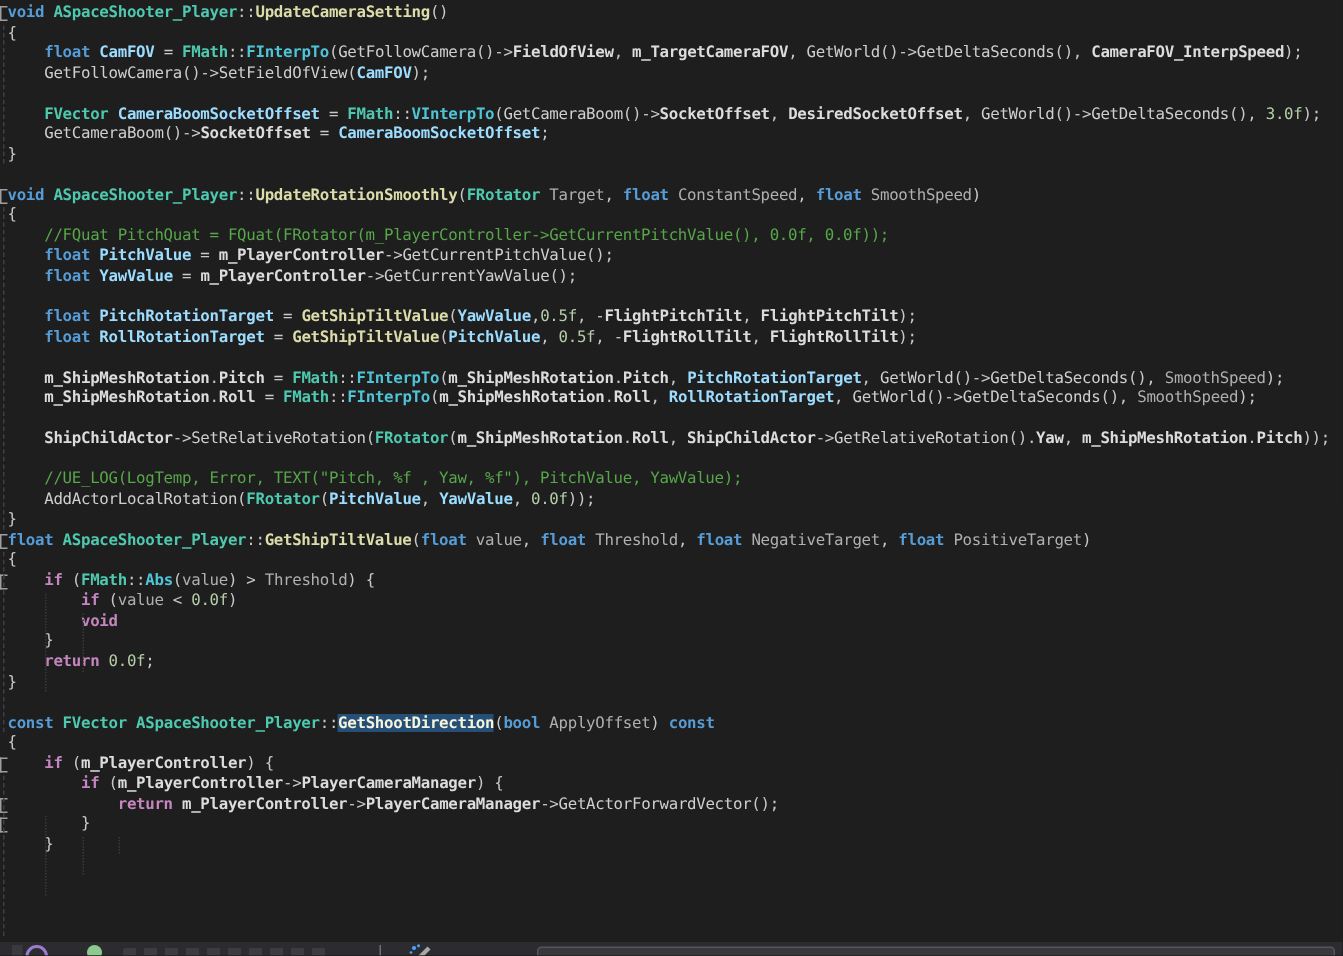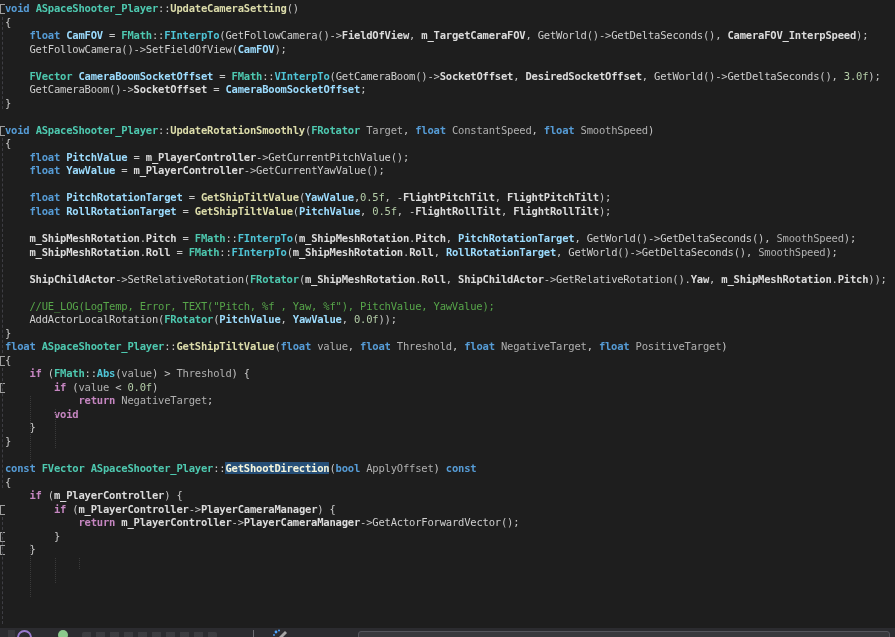--- a/index.html
+++ b/index.html
@@ -30,41 +30,42 @@
       <div class="line"><span style="color: rgb(200, 200, 200);">{</span></div>
       <div class="line"><span style="color: rgb(200, 200, 200);">    </span><span style="color: rgb(86, 156, 214); font-weight: bold;">float</span><span style="color: rgb(200, 200, 200);"> </span><span style="color: rgb(156, 220, 254); font-weight: bold;">CamFOV</span><span style="color: rgb(200, 200, 200);"> = </span><span style="color: rgb(78, 201, 176); font-weight: bold;">FMath</span><span style="color: rgb(200, 200, 200);">::</span><span style="color: rgb(79, 196, 214); font-weight: bold;">FInterpTo</span><span style="color: rgb(200, 200, 200);">(</span><span style="color: rgb(207, 207, 207);">GetFollowCamera</span><span style="color: rgb(200, 200, 200);">()-&gt;</span><span style="color: rgb(220, 220, 220); font-weight: bold;">FieldOfView</span><span style="color: rgb(200, 200, 200);">, </span><span style="color: rgb(220, 220, 220); font-weight: bold;">m_TargetCameraFOV</span><span style="color: rgb(200, 200, 200);">, </span><span style="color: rgb(207, 207, 207);">GetWorld</span><span style="color: rgb(200, 200, 200);">()-&gt;</span><span style="color: rgb(207, 207, 207);">GetDeltaSeconds</span><span style="color: rgb(200, 200, 200);">(), </span><span style="color: rgb(220, 220, 220); font-weight: bold;">CameraFOV_InterpSpeed</span><span style="color: rgb(200, 200, 200);">);</span></div>
       <div class="line"><span style="color: rgb(200, 200, 200);">    </span><span style="color: rgb(207, 207, 207);">GetFollowCamera</span><span style="color: rgb(200, 200, 200);">()-&gt;</span><span style="color: rgb(207, 207, 207);">SetFieldOfView</span><span style="color: rgb(200, 200, 200);">(</span><span style="color: rgb(156, 220, 254); font-weight: bold;">CamFOV</span><span style="color: rgb(200, 200, 200);">);</span></div>
       <div class="line"></div>
       <div class="line"><span style="color: rgb(200, 200, 200);">    </span><span style="color: rgb(78, 201, 176); font-weight: bold;">FVector</span><span style="color: rgb(200, 200, 200);"> </span><span style="color: rgb(156, 220, 254); font-weight: bold;">CameraBoomSocketOffset</span><span style="color: rgb(200, 200, 200);"> = </span><span style="color: rgb(78, 201, 176); font-weight: bold;">FMath</span><span style="color: rgb(200, 200, 200);">::</span><span style="color: rgb(79, 196, 214); font-weight: bold;">VInterpTo</span><span style="color: rgb(200, 200, 200);">(</span><span style="color: rgb(207, 207, 207);">GetCameraBoom</span><span style="color: rgb(200, 200, 200);">()-&gt;</span><span style="color: rgb(220, 220, 220); font-weight: bold;">SocketOffset</span><span style="color: rgb(200, 200, 200);">, </span><span style="color: rgb(220, 220, 220); font-weight: bold;">DesiredSocketOffset</span><span style="color: rgb(200, 200, 200);">, </span><span style="color: rgb(207, 207, 207);">GetWorld</span><span style="color: rgb(200, 200, 200);">()-&gt;</span><span style="color: rgb(207, 207, 207);">GetDeltaSeconds</span><span style="color: rgb(200, 200, 200);">(), </span><span style="color: rgb(181, 206, 168);">3.0f</span><span style="color: rgb(200, 200, 200);">);</span></div>
       <div class="line"><span style="color: rgb(200, 200, 200);">    </span><span style="color: rgb(207, 207, 207);">GetCameraBoom</span><span style="color: rgb(200, 200, 200);">()-&gt;</span><span style="color: rgb(220, 220, 220); font-weight: bold;">SocketOffset</span><span style="color: rgb(200, 200, 200);"> = </span><span style="color: rgb(156, 220, 254); font-weight: bold;">CameraBoomSocketOffset</span><span style="color: rgb(200, 200, 200);">;</span></div>
       <div class="line"><span style="color: rgb(200, 200, 200);">}</span></div>
       <div class="line"></div>
       <div class="line"><span style="color: rgb(86, 156, 214); font-weight: bold;">void</span><span style="color: rgb(200, 200, 200);"> </span><span style="color: rgb(78, 201, 176); font-weight: bold;">ASpaceShooter_Player</span><span style="color: rgb(200, 200, 200);">::</span><span style="color: rgb(220, 220, 170); font-weight: bold;">UpdateRotationSmoothly</span><span style="color: rgb(200, 200, 200);">(</span><span style="color: rgb(78, 201, 176); font-weight: bold;">FRotator</span><span style="color: rgb(200, 200, 200);"> </span><span style="color: rgb(176, 176, 176);">Target</span><span style="color: rgb(200, 200, 200);">, </span><span style="color: rgb(86, 156, 214); font-weight: bold;">float</span><span style="color: rgb(200, 200, 200);"> </span><span style="color: rgb(176, 176, 176);">ConstantSpeed</span><span style="color: rgb(200, 200, 200);">, </span><span style="color: rgb(86, 156, 214); font-weight: bold;">float</span><span style="color: rgb(200, 200, 200);"> </span><span style="color: rgb(176, 176, 176);">SmoothSpeed</span><span style="color: rgb(200, 200, 200);">)</span></div>
       <div class="line"><span style="color: rgb(200, 200, 200);">{</span></div>
+      <div class="line"><span style="color: rgb(87, 166, 74);">    //FQuat PitchQuat = FQuat(FRotator(m_PlayerController-&gt;GetCurrentPitchValue(), 0.0f, 0.0f));</span></div>
       <div class="line"><span style="color: rgb(200, 200, 200);">    </span><span style="color: rgb(86, 156, 214); font-weight: bold;">float</span><span style="color: rgb(200, 200, 200);"> </span><span style="color: rgb(156, 220, 254); font-weight: bold;">PitchValue</span><span style="color: rgb(200, 200, 200);"> = </span><span style="color: rgb(220, 220, 220); font-weight: bold;">m_PlayerController</span><span style="color: rgb(200, 200, 200);">-&gt;</span><span style="color: rgb(207, 207, 207);">GetCurrentPitchValue</span><span style="color: rgb(200, 200, 200);">();</span></div>
       <div class="line"><span style="color: rgb(200, 200, 200);">    </span><span style="color: rgb(86, 156, 214); font-weight: bold;">float</span><span style="color: rgb(200, 200, 200);"> </span><span style="color: rgb(156, 220, 254); font-weight: bold;">YawValue</span><span style="color: rgb(200, 200, 200);"> = </span><span style="color: rgb(220, 220, 220); font-weight: bold;">m_PlayerController</span><span style="color: rgb(200, 200, 200);">-&gt;</span><span style="color: rgb(207, 207, 207);">GetCurrentYawValue</span><span style="color: rgb(200, 200, 200);">();</span></div>
       <div class="line"></div>
       <div class="line"><span style="color: rgb(200, 200, 200);">    </span><span style="color: rgb(86, 156, 214); font-weight: bold;">float</span><span style="color: rgb(200, 200, 200);"> </span><span style="color: rgb(156, 220, 254); font-weight: bold;">PitchRotationTarget</span><span style="color: rgb(200, 200, 200);"> = </span><span style="color: rgb(220, 220, 170); font-weight: bold;">GetShipTiltValue</span><span style="color: rgb(200, 200, 200);">(</span><span style="color: rgb(156, 220, 254); font-weight: bold;">YawValue</span><span style="color: rgb(200, 200, 200);">,</span><span style="color: rgb(181, 206, 168);">0.5f</span><span style="color: rgb(200, 200, 200);">, -</span><span style="color: rgb(220, 220, 220); font-weight: bold;">FlightPitchTilt</span><span style="color: rgb(200, 200, 200);">, </span><span style="color: rgb(220, 220, 220); font-weight: bold;">FlightPitchTilt</span><span style="color: rgb(200, 200, 200);">);</span></div>
       <div class="line"><span style="color: rgb(200, 200, 200);">    </span><span style="color: rgb(86, 156, 214); font-weight: bold;">float</span><span style="color: rgb(200, 200, 200);"> </span><span style="color: rgb(156, 220, 254); font-weight: bold;">RollRotationTarget</span><span style="color: rgb(200, 200, 200);"> = </span><span style="color: rgb(220, 220, 170); font-weight: bold;">GetShipTiltValue</span><span style="color: rgb(200, 200, 200);">(</span><span style="color: rgb(156, 220, 254); font-weight: bold;">PitchValue</span><span style="color: rgb(200, 200, 200);">, </span><span style="color: rgb(181, 206, 168);">0.5f</span><span style="color: rgb(200, 200, 200);">, -</span><span style="color: rgb(220, 220, 220); font-weight: bold;">FlightRollTilt</span><span style="color: rgb(200, 200, 200);">, </span><span style="color: rgb(220, 220, 220); font-weight: bold;">FlightRollTilt</span><span style="color: rgb(200, 200, 200);">);</span></div>
       <div class="line"></div>
       <div class="line"><span style="color: rgb(200, 200, 200);">    </span><span style="color: rgb(220, 220, 220); font-weight: bold;">m_ShipMeshRotation</span><span style="color: rgb(200, 200, 200);">.</span><span style="color: rgb(220, 220, 220); font-weight: bold;">Pitch</span><span style="color: rgb(200, 200, 200);"> = </span><span style="color: rgb(78, 201, 176); font-weight: bold;">FMath</span><span style="color: rgb(200, 200, 200);">::</span><span style="color: rgb(79, 196, 214); font-weight: bold;">FInterpTo</span><span style="color: rgb(200, 200, 200);">(</span><span style="color: rgb(220, 220, 220); font-weight: bold;">m_ShipMeshRotation</span><span style="color: rgb(200, 200, 200);">.</span><span style="color: rgb(220, 220, 220); font-weight: bold;">Pitch</span><span style="color: rgb(200, 200, 200);">, </span><span style="color: rgb(156, 220, 254); font-weight: bold;">PitchRotationTarget</span><span style="color: rgb(200, 200, 200);">, </span><span style="color: rgb(207, 207, 207);">GetWorld</span><span style="color: rgb(200, 200, 200);">()-&gt;</span><span style="color: rgb(207, 207, 207);">GetDeltaSeconds</span><span style="color: rgb(200, 200, 200);">(), </span><span style="color: rgb(176, 176, 176);">SmoothSpeed</span><span style="color: rgb(200, 200, 200);">);</span></div>
       <div class="line"><span style="color: rgb(200, 200, 200);">    </span><span style="color: rgb(220, 220, 220); font-weight: bold;">m_ShipMeshRotation</span><span style="color: rgb(200, 200, 200);">.</span><span style="color: rgb(220, 220, 220); font-weight: bold;">Roll</span><span style="color: rgb(200, 200, 200);"> = </span><span style="color: rgb(78, 201, 176); font-weight: bold;">FMath</span><span style="color: rgb(200, 200, 200);">::</span><span style="color: rgb(79, 196, 214); font-weight: bold;">FInterpTo</span><span style="color: rgb(200, 200, 200);">(</span><span style="color: rgb(220, 220, 220); font-weight: bold;">m_ShipMeshRotation</span><span style="color: rgb(200, 200, 200);">.</span><span style="color: rgb(220, 220, 220); font-weight: bold;">Roll</span><span style="color: rgb(200, 200, 200);">, </span><span style="color: rgb(156, 220, 254); font-weight: bold;">RollRotationTarget</span><span style="color: rgb(200, 200, 200);">, </span><span style="color: rgb(207, 207, 207);">GetWorld</span><span style="color: rgb(200, 200, 200);">()-&gt;</span><span style="color: rgb(207, 207, 207);">GetDeltaSeconds</span><span style="color: rgb(200, 200, 200);">(), </span><span style="color: rgb(176, 176, 176);">SmoothSpeed</span><span style="color: rgb(200, 200, 200);">);</span></div>
       <div class="line"></div>
       <div class="line"><span style="color: rgb(200, 200, 200);">    </span><span style="color: rgb(220, 220, 220); font-weight: bold;">ShipChildActor</span><span style="color: rgb(200, 200, 200);">-&gt;</span><span style="color: rgb(207, 207, 207);">SetRelativeRotation</span><span style="color: rgb(200, 200, 200);">(</span><span style="color: rgb(78, 201, 176); font-weight: bold;">FRotator</span><span style="color: rgb(200, 200, 200);">(</span><span style="color: rgb(220, 220, 220); font-weight: bold;">m_ShipMeshRotation</span><span style="color: rgb(200, 200, 200);">.</span><span style="color: rgb(220, 220, 220); font-weight: bold;">Roll</span><span style="color: rgb(200, 200, 200);">, </span><span style="color: rgb(220, 220, 220); font-weight: bold;">ShipChildActor</span><span style="color: rgb(200, 200, 200);">-&gt;</span><span style="color: rgb(207, 207, 207);">GetRelativeRotation</span><span style="color: rgb(200, 200, 200);">().</span><span style="color: rgb(220, 220, 220); font-weight: bold;">Yaw</span><span style="color: rgb(200, 200, 200);">, </span><span style="color: rgb(220, 220, 220); font-weight: bold;">m_ShipMeshRotation</span><span style="color: rgb(200, 200, 200);">.</span><span style="color: rgb(220, 220, 220); font-weight: bold;">Pitch</span><span style="color: rgb(200, 200, 200);">));</span></div>
       <div class="line"></div>
       <div class="line"><span style="color: rgb(87, 166, 74);">    //UE_LOG(LogTemp, Error, TEXT("Pitch, %f , Yaw, %f"), PitchValue, YawValue);</span></div>
       <div class="line"><span style="color: rgb(200, 200, 200);">    </span><span style="color: rgb(207, 207, 207);">AddActorLocalRotation</span><span style="color: rgb(200, 200, 200);">(</span><span style="color: rgb(78, 201, 176); font-weight: bold;">FRotator</span><span style="color: rgb(200, 200, 200);">(</span><span style="color: rgb(156, 220, 254); font-weight: bold;">PitchValue</span><span style="color: rgb(200, 200, 200);">, </span><span style="color: rgb(156, 220, 254); font-weight: bold;">YawValue</span><span style="color: rgb(200, 200, 200);">, </span><span style="color: rgb(181, 206, 168);">0.0f</span><span style="color: rgb(200, 200, 200);">));</span></div>
       <div class="line"><span style="color: rgb(200, 200, 200);">}</span></div>
       <div class="line"><span style="color: rgb(86, 156, 214); font-weight: bold;">float</span><span style="color: rgb(200, 200, 200);"> </span><span style="color: rgb(78, 201, 176); font-weight: bold;">ASpaceShooter_Player</span><span style="color: rgb(200, 200, 200);">::</span><span style="color: rgb(220, 220, 170); font-weight: bold;">GetShipTiltValue</span><span style="color: rgb(200, 200, 200);">(</span><span style="color: rgb(86, 156, 214); font-weight: bold;">float</span><span style="color: rgb(200, 200, 200);"> </span><span style="color: rgb(176, 176, 176);">value</span><span style="color: rgb(200, 200, 200);">, </span><span style="color: rgb(86, 156, 214); font-weight: bold;">float</span><span style="color: rgb(200, 200, 200);"> </span><span style="color: rgb(176, 176, 176);">Threshold</span><span style="color: rgb(200, 200, 200);">, </span><span style="color: rgb(86, 156, 214); font-weight: bold;">float</span><span style="color: rgb(200, 200, 200);"> </span><span style="color: rgb(176, 176, 176);">NegativeTarget</span><span style="color: rgb(200, 200, 200);">, </span><span style="color: rgb(86, 156, 214); font-weight: bold;">float</span><span style="color: rgb(200, 200, 200);"> </span><span style="color: rgb(176, 176, 176);">PositiveTarget</span><span style="color: rgb(200, 200, 200);">)</span></div>
       <div class="line"><span style="color: rgb(200, 200, 200);">{</span></div>
       <div class="line"><span style="color: rgb(200, 200, 200);">    </span><span style="color: rgb(197, 134, 192); font-weight: bold;">if</span><span style="color: rgb(200, 200, 200);"> (</span><span style="color: rgb(78, 201, 176); font-weight: bold;">FMath</span><span style="color: rgb(200, 200, 200);">::</span><span style="color: rgb(79, 196, 214); font-weight: bold;">Abs</span><span style="color: rgb(200, 200, 200);">(</span><span style="color: rgb(176, 176, 176);">value</span><span style="color: rgb(200, 200, 200);">) &gt; </span><span style="color: rgb(176, 176, 176);">Threshold</span><span style="color: rgb(200, 200, 200);">) {</span></div>
       <div class="line"><span style="color: rgb(200, 200, 200);">        </span><span style="color: rgb(197, 134, 192); font-weight: bold;">if</span><span style="color: rgb(200, 200, 200);"> (</span><span style="color: rgb(176, 176, 176);">value</span><span style="color: rgb(200, 200, 200);"> &lt; </span><span style="color: rgb(181, 206, 168);">0.0f</span><span style="color: rgb(200, 200, 200);">)</span></div>
-      <div class="line"><span style="color: rgb(200, 200, 200);">            </span><span style="color: rgb(197, 134, 192); font-weight: bold;">return</span><span style="color: rgb(200, 200, 200);"> </span><span style="color: rgb(176, 176, 176);">NegativeTarget</span><span style="color: rgb(200, 200, 200);">;</span></div>
       <div class="line"><span style="color: rgb(200, 200, 200);">        </span><span style="color: rgb(197, 134, 192); font-weight: bold;">void</span></div>
       <div class="line"><span style="color: rgb(200, 200, 200);">    }</span></div>
+      <div class="line"><span style="color: rgb(200, 200, 200);">    </span><span style="color: rgb(197, 134, 192); font-weight: bold;">return</span><span style="color: rgb(200, 200, 200);"> </span><span style="color: rgb(181, 206, 168);">0.0f</span><span style="color: rgb(200, 200, 200);">;</span></div>
       <div class="line"><span style="color: rgb(200, 200, 200);">}</span></div>
       <div class="line"></div>
       <div class="line"><span style="color: rgb(86, 156, 214); font-weight: bold;">const</span><span style="color: rgb(200, 200, 200);"> </span><span style="color: rgb(78, 201, 176); font-weight: bold;">FVector</span><span style="color: rgb(200, 200, 200);"> </span><span style="color: rgb(78, 201, 176); font-weight: bold;">ASpaceShooter_Player</span><span style="color: rgb(200, 200, 200);">::</span><span style="color: rgb(245, 245, 220); font-weight: bold; background: rgb(38, 79, 120);">GetShootDirection</span><span style="color: rgb(200, 200, 200);">(</span><span style="color: rgb(86, 156, 214); font-weight: bold;">bool</span><span style="color: rgb(200, 200, 200);"> </span><span style="color: rgb(176, 176, 176);">ApplyOffset</span><span style="color: rgb(200, 200, 200);">) </span><span style="color: rgb(86, 156, 214); font-weight: bold;">const</span></div>
       <div class="line"><span style="color: rgb(200, 200, 200);">{</span></div>
       <div class="line"><span style="color: rgb(200, 200, 200);">    </span><span style="color: rgb(197, 134, 192); font-weight: bold;">if</span><span style="color: rgb(200, 200, 200);"> (</span><span style="color: rgb(220, 220, 220); font-weight: bold;">m_PlayerController</span><span style="color: rgb(200, 200, 200);">) {</span></div>
       <div class="line"><span style="color: rgb(200, 200, 200);">        </span><span style="color: rgb(197, 134, 192); font-weight: bold;">if</span><span style="color: rgb(200, 200, 200);"> (</span><span style="color: rgb(220, 220, 220); font-weight: bold;">m_PlayerController</span><span style="color: rgb(200, 200, 200);">-&gt;</span><span style="color: rgb(220, 220, 220); font-weight: bold;">PlayerCameraManager</span><span style="color: rgb(200, 200, 200);">) {</span></div>
       <div class="line"><span style="color: rgb(200, 200, 200);">            </span><span style="color: rgb(197, 134, 192); font-weight: bold;">return</span><span style="color: rgb(200, 200, 200);"> </span><span style="color: rgb(220, 220, 220); font-weight: bold;">m_PlayerController</span><span style="color: rgb(200, 200, 200);">-&gt;</span><span style="color: rgb(220, 220, 220); font-weight: bold;">PlayerCameraManager</span><span style="color: rgb(200, 200, 200);">-&gt;</span><span style="color: rgb(207, 207, 207);">GetActorForwardVector</span><span style="color: rgb(200, 200, 200);">();</span></div>
       <div class="line"><span style="color: rgb(200, 200, 200);">        }</span></div>
       <div class="line"><span style="color: rgb(200, 200, 200);">    }</span></div>
       <div class="line"></div>

